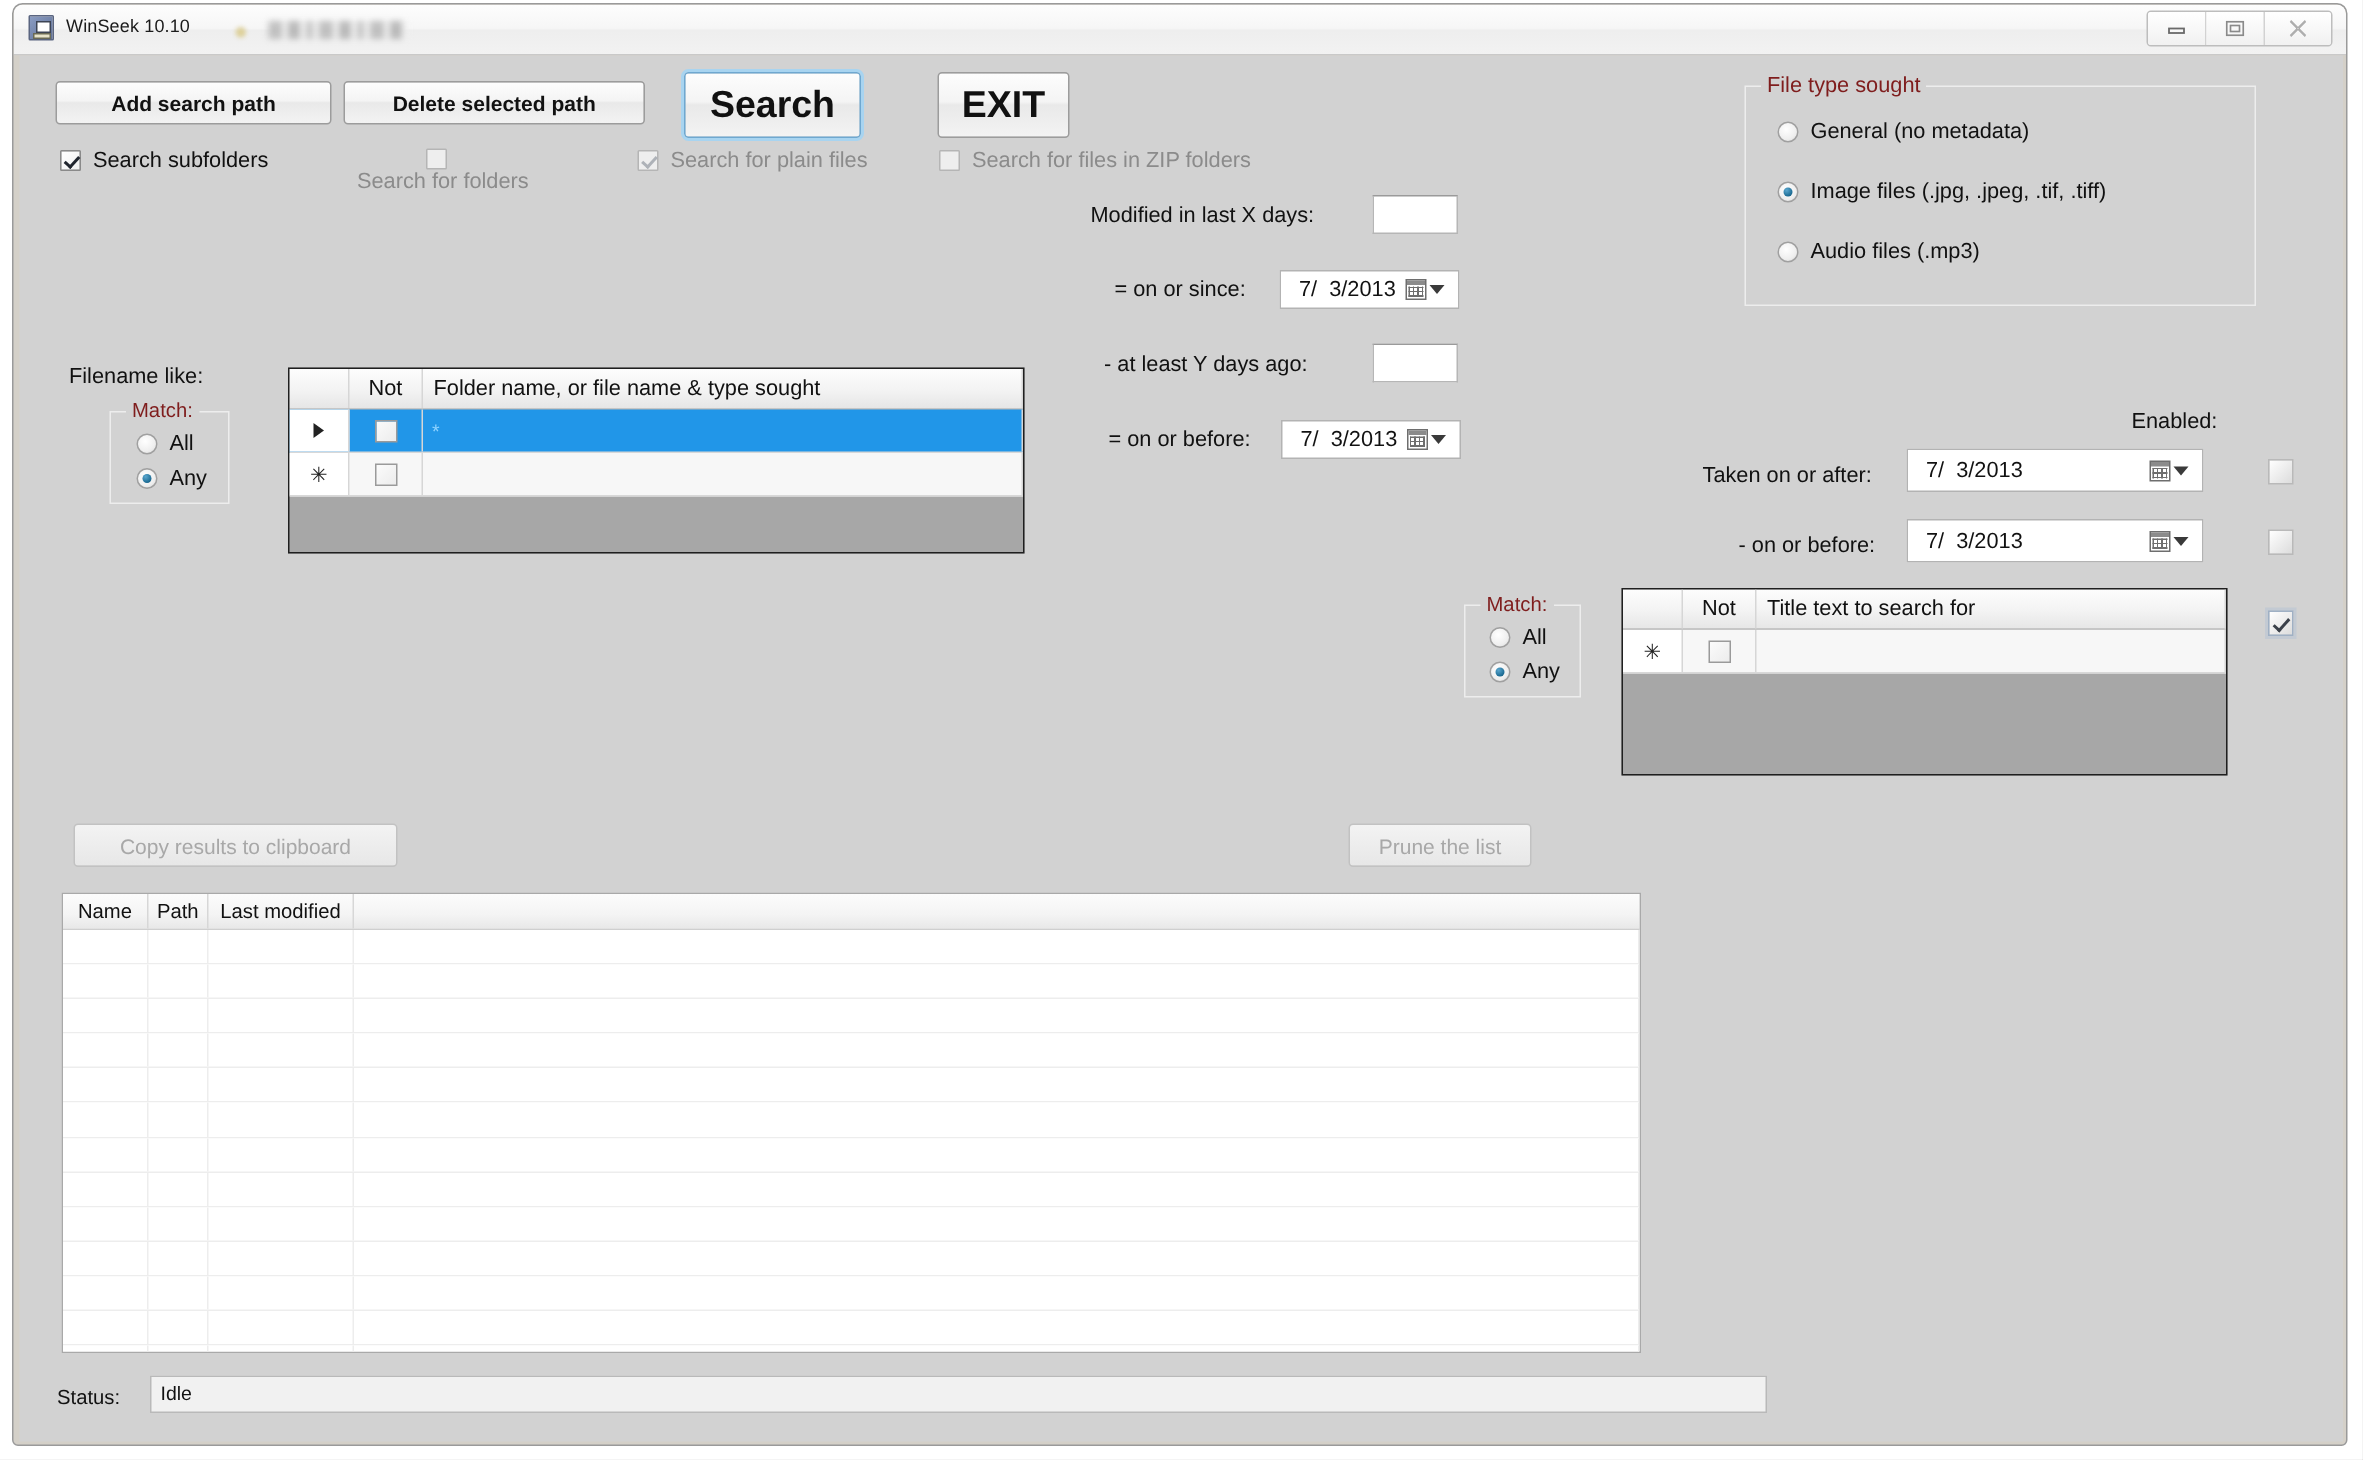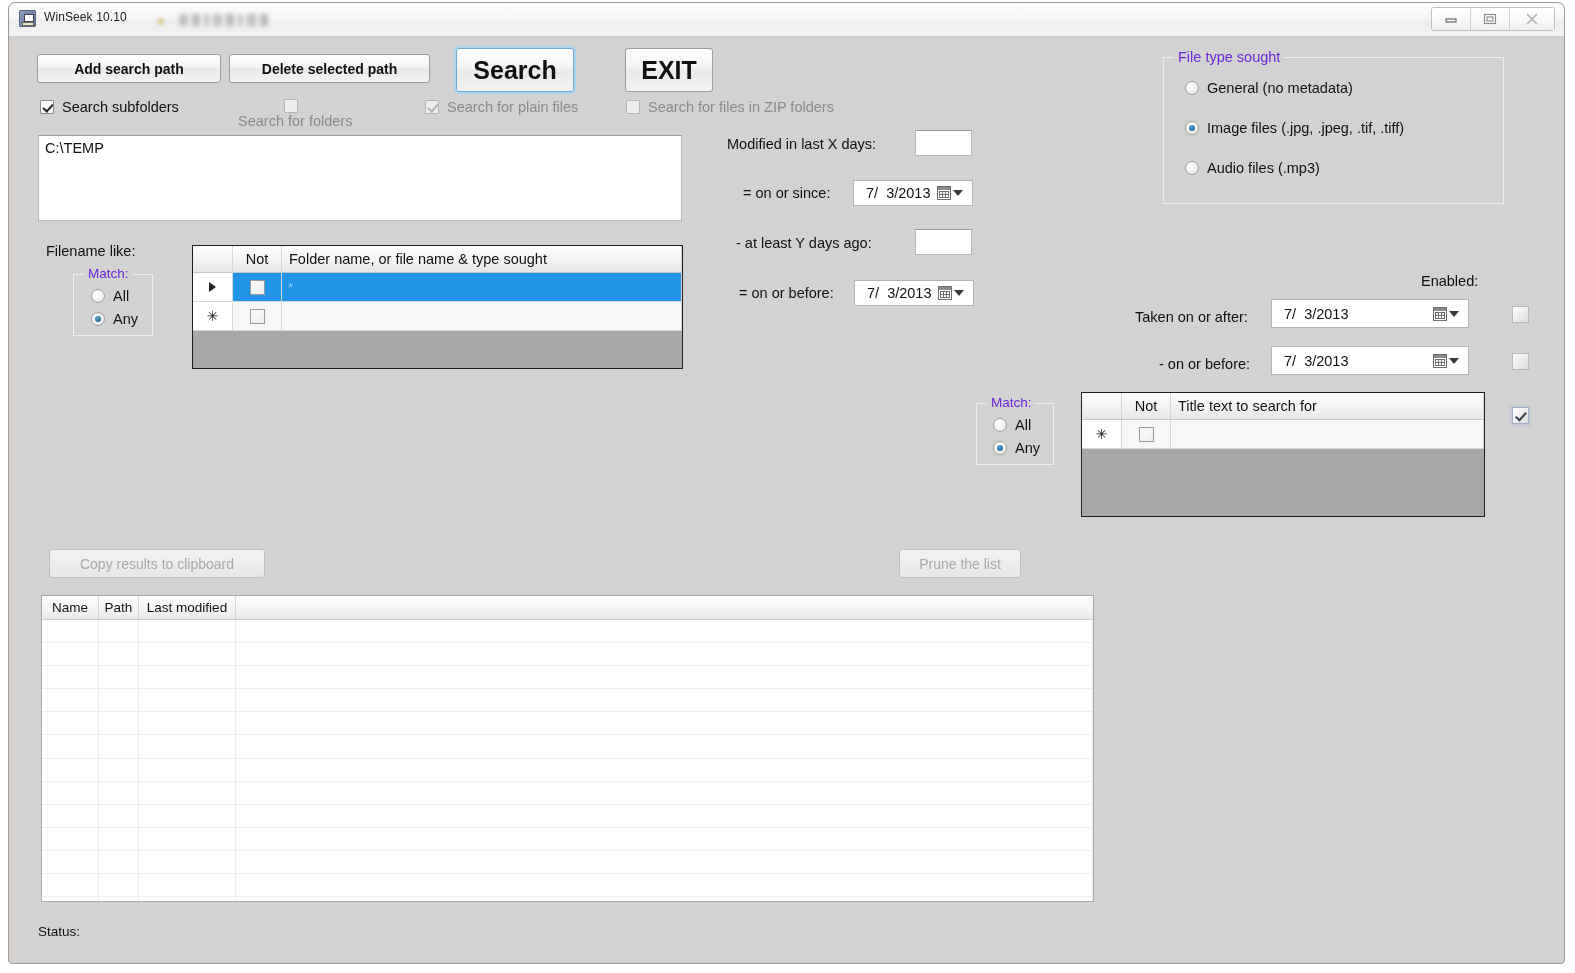--- a/index.html
+++ b/index.html
@@ -238,21 +238,21 @@
     position: absolute;
     border: 1px solid #ededed;
     box-sizing: border-box;
   }
   .groupbox > .gb-title {
     position: absolute;
     top: -9px; left: 10px;
     background: #d2d2d2;
     padding: 0 4px;
     font-size: 14.5px;
-    color: #6d28d9;
+    color: #7f1d1d;
     white-space: nowrap;
   }
   .groupbox.small > .gb-title { font-size: 13.5px; }
 
   
   .lbl {
     position: absolute;
     font-size: 14.5px;
     color: #111;
     white-space: nowrap;
@@ -487,21 +487,20 @@
     <div class="cbwrap" style="left:412px; top:62px;">
       <span class="cbox dis checked"></span>
       <span class="cblabel dis">Search for plain files</span>
     </div>
 
     <div class="cbwrap" style="left:613px; top:62px;">
       <span class="cbox dis"></span>
       <span class="cblabel dis">Search for files in ZIP folders</span>
     </div>
 
-    <div class="tbox" style="left:25px; top:98px; width:644px; height:86px; padding-top:4px; padding-left:6px;">C:\TEMP</div>
 
     <div class="lbl" style="left:33px; top:206px; font-size:14.5px;">Filename like:</div>
 
     <div class="groupbox small" style="left:60px; top:237px; width:80px; height:62px;">
       <span class="gb-title">Match:</span>
       <div class="rdwrap" style="left:17px; top:13px;">
         <span class="radio"></span>
         <span class="rdlabel">All</span>
       </div>
       <div class="rdwrap" style="left:17px; top:36px;">
@@ -706,15 +705,16 @@
           <div class="res-row">
             <div class="rcell" style="width: 57px; flex: 0 0 auto;"></div>
             <div class="rcell" style="width: 40px; flex: 0 0 auto;"></div>
             <div class="rcell" style="width: 97px; flex: 0 0 auto;"></div>
             <div class="rcell" style="flex: 1 1 auto;"></div>
           </div>
         </div>
     </div>
 
     <div class="lbl" style="left:25px; top:887px; font-size:13.5px;">Status:</div>
+    <div id="status-box" style="left:87px; top:880px; width:1078px; height:25px;">Idle</div>
 
   </div>
 </div>
 
 </body></html>

